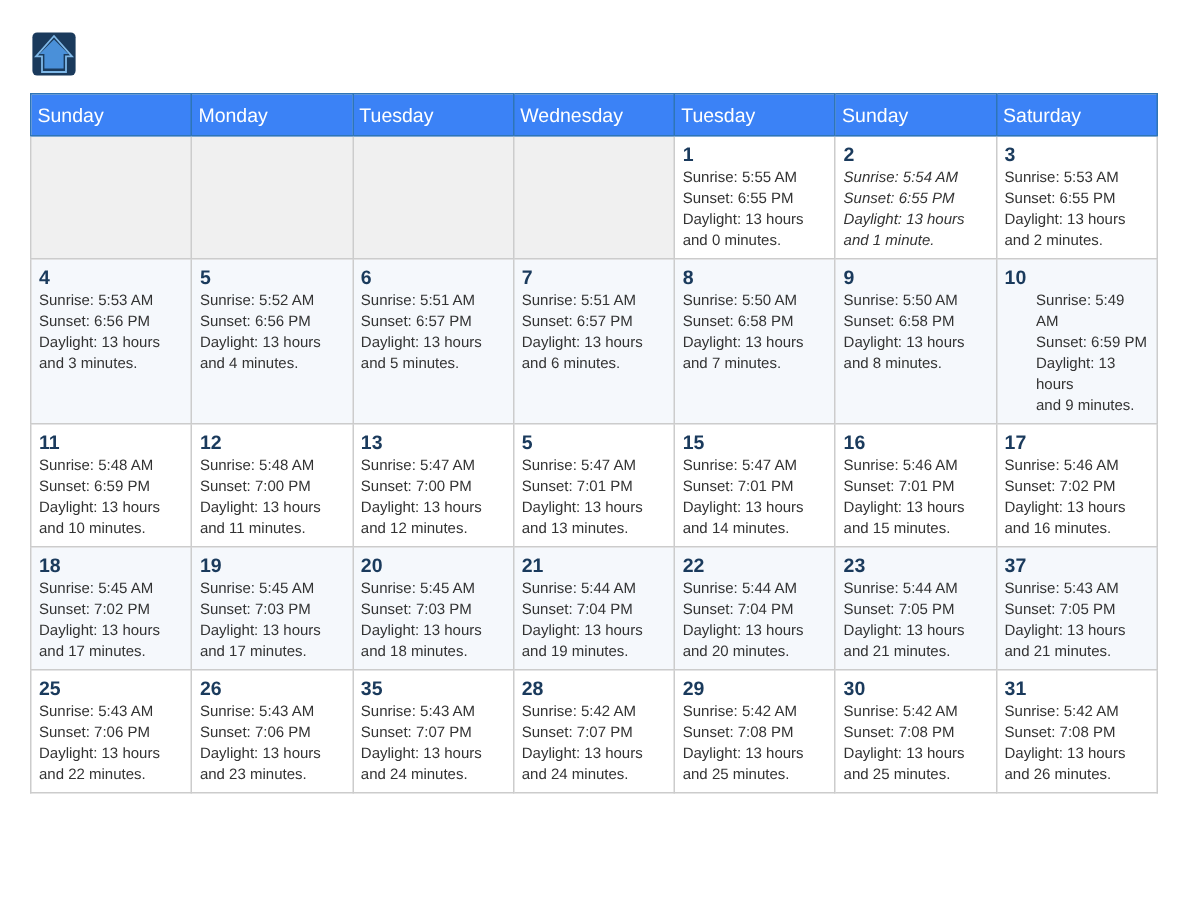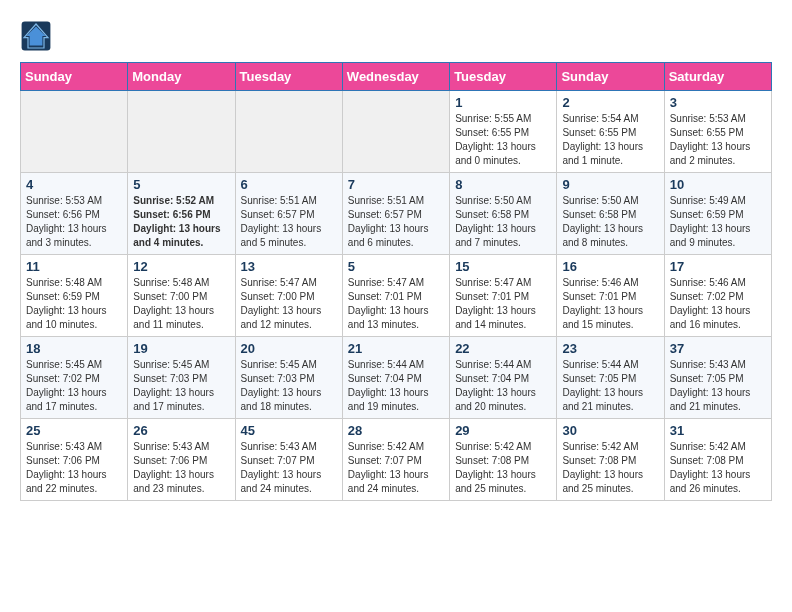--- a/index.html
+++ b/index.html
@@ -36,26 +36,26 @@
     .location {
       font-size: 16px;
       color: #333;
     }
     table {
       width: 100%;
       border-collapse: collapse;
       font-size: 11px;
     }
     thead tr th {
-      background: #ec4899;
+      background: #3b82f6;
       color: #fff;
       padding: 6px 4px;
       text-align: left;
       font-size: 13px;
-      font-weight: bold;
+      font-weight: normal;
       border: 1px solid #2e75b6;
     }
     tbody tr td {
       vertical-align: top;
       border: 1px solid #ccc;
       padding: 4px 5px;
       min-height: 80px;
       height: 80px;
       width: calc(100% / 7);
       background: #fff;
@@ -119,21 +119,21 @@
         <td class="empty-cell"></td>
         <td>
           <div class="day-num">1</div>
           <div class="day-info" style="white-space: pre-line;">Sunrise: 5:55 AM
 Sunset: 6:55 PM
 Daylight: 13 hours
 and 0 minutes.</div>
         </td>
         <td>
           <div class="day-num">2</div>
-          <div class="day-info" style="white-space: pre-line;">Sunrise: 5:54 AM
+          <div class="day-info" style="white-space: pre-line; font-style: italic;">Sunrise: 5:54 AM
 Sunset: 6:55 PM
 Daylight: 13 hours
 and 1 minute.</div>
         </td>
         <td>
           <div class="day-num">3</div>
           <div class="day-info" style="white-space: pre-line;">Sunrise: 5:53 AM
 Sunset: 6:55 PM
 Daylight: 13 hours
 and 2 minutes.</div>
@@ -142,21 +142,21 @@
       <tr>
         <td>
           <div class="day-num">4</div>
           <div class="day-info" style="white-space: pre-line;">Sunrise: 5:53 AM
 Sunset: 6:56 PM
 Daylight: 13 hours
 and 3 minutes.</div>
         </td>
         <td>
           <div class="day-num">5</div>
-          <div class="day-info" style="white-space: pre-line; font-weight: bold;">Sunrise: 5:52 AM
+          <div class="day-info" style="white-space: pre-line;">Sunrise: 5:52 AM
 Sunset: 6:56 PM
 Daylight: 13 hours
 and 4 minutes.</div>
         </td>
         <td>
           <div class="day-num">6</div>
           <div class="day-info" style="white-space: pre-line;">Sunrise: 5:51 AM
 Sunset: 6:57 PM
 Daylight: 13 hours
 and 5 minutes.</div>
@@ -177,21 +177,21 @@
         </td>
         <td>
           <div class="day-num">9</div>
           <div class="day-info" style="white-space: pre-line;">Sunrise: 5:50 AM
 Sunset: 6:58 PM
 Daylight: 13 hours
 and 8 minutes.</div>
         </td>
         <td>
           <div class="day-num">10</div>
-          <div class="day-info" style="white-space: pre-line;">Sunrise: 5:49 AM
+          <div class="day-info" style="white-space: pre-line; margin-left: 21px;">Sunrise: 5:49 AM
 Sunset: 6:59 PM
 Daylight: 13 hours
 and 9 minutes.</div>
         </td>
       </tr>
       <tr>
         <td>
           <div class="day-num">11</div>
           <div class="day-info" style="white-space: pre-line;">Sunrise: 5:48 AM
 Sunset: 6:59 PM
@@ -301,21 +301,21 @@
 and 22 minutes.</div>
         </td>
         <td>
           <div class="day-num">26</div>
           <div class="day-info" style="white-space: pre-line;">Sunrise: 5:43 AM
 Sunset: 7:06 PM
 Daylight: 13 hours
 and 23 minutes.</div>
         </td>
         <td>
-          <div class="day-num">45</div>
+          <div class="day-num">35</div>
           <div class="day-info" style="white-space: pre-line;">Sunrise: 5:43 AM
 Sunset: 7:07 PM
 Daylight: 13 hours
 and 24 minutes.</div>
         </td>
         <td>
           <div class="day-num">28</div>
           <div class="day-info" style="white-space: pre-line;">Sunrise: 5:42 AM
 Sunset: 7:07 PM
 Daylight: 13 hours

